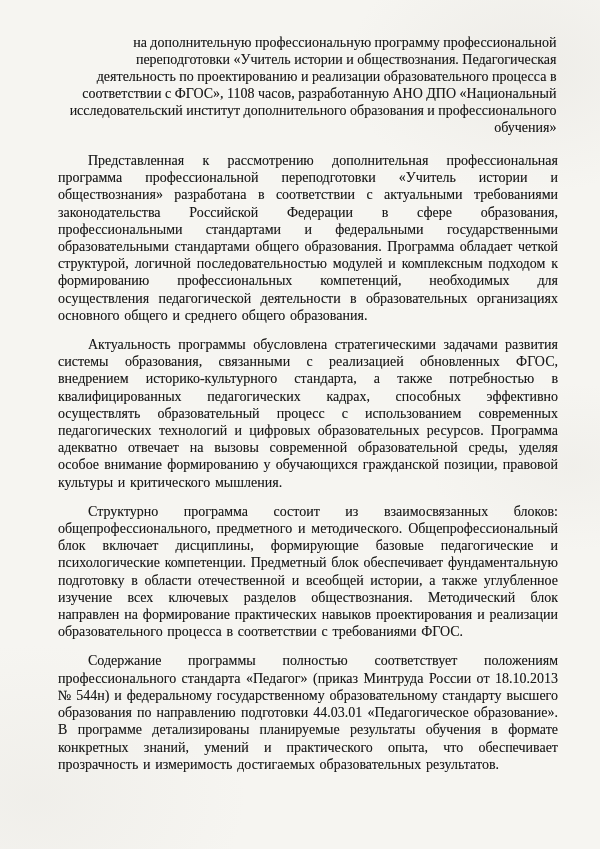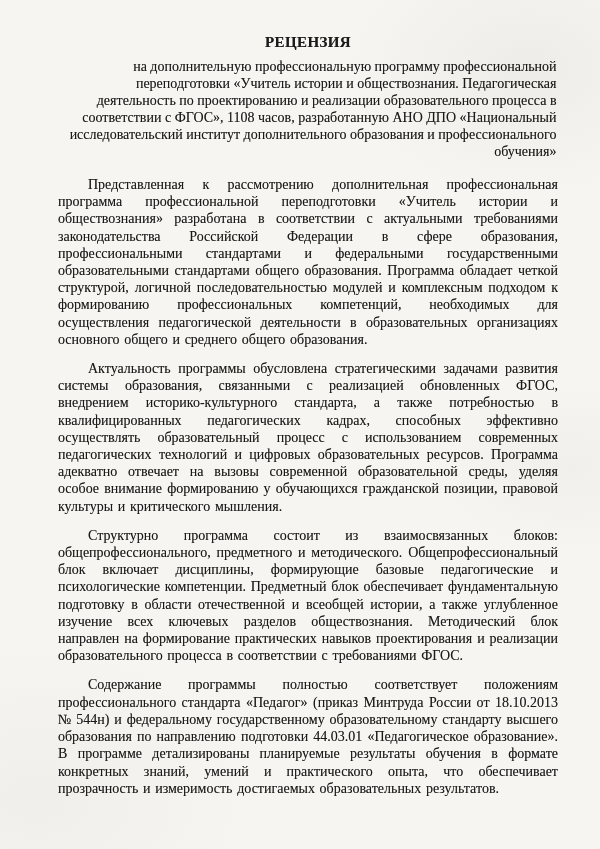--- a/index.html
+++ b/index.html
@@ -47,21 +47,20 @@
     text-align: justify;
     text-indent: 30px;
     word-spacing: 1.2px;
     text-shadow: 0 0 0.5px rgba(40,40,40,.45);
   }
 </style>
 </head>
 <body>
 
 <div class="page">
-  <h1 class="doc-title">РЕЦЕНЗИЯ</h1>
 
   <p class="doc-subtitle">на дополнительную профессиональную программу профессиональной переподготовки «Учитель истории и обществознания. Педагогическая деятельность по проектированию и реализации образовательного процесса в соответствии с ФГОС», 1108 часов, разработанную АНО ДПО «Национальный исследовательский институт дополнительного образования и профессионального обучения»</p>
 
   <div class="doc-body">
     <p>Представленная к рассмотрению дополнительная профессиональная программа профессиональной переподготовки «Учитель истории и обществознания» разработана в соответствии с актуальными требованиями законодательства Российской Федерации в сфере образования, профессиональными стандартами и федеральными государственными образовательными стандартами общего образования. Программа обладает четкой структурой, логичной последовательностью модулей и комплексным подходом к формированию профессиональных компетенций, необходимых для осуществления педагогической деятельности в образовательных организациях основного общего и среднего общего образования.</p>
     <p>Актуальность программы обусловлена стратегическими задачами развития системы образования, связанными с реализацией обновленных ФГОС, внедрением историко-культурного стандарта, а также потребностью в квалифицированных педагогических кадрах, способных эффективно осуществлять образовательный процесс с использованием современных педагогических технологий и цифровых образовательных ресурсов. Программа адекватно отвечает на вызовы современной образовательной среды, уделяя особое внимание формированию у обучающихся гражданской позиции, правовой культуры и критического мышления.</p>
     <p>Структурно программа состоит из взаимосвязанных блоков: общепрофессионального, предметного и методического. Общепрофессиональный блок включает дисциплины, формирующие базовые педагогические и психологические компетенции. Предметный блок обеспечивает фундаментальную подготовку в области отечественной и всеобщей истории, а также углубленное изучение всех ключевых разделов обществознания. Методический блок направлен на формирование практических навыков проектирования и реализации образовательного процесса в соответствии с требованиями ФГОС.</p>
     <p>Содержание программы полностью соответствует положениям профессионального стандарта «Педагог» (приказ Минтруда России от 18.10.2013 № 544н) и федеральному государственному образовательному стандарту высшего образования по направлению подготовки 44.03.01 «Педагогическое образование». В программе детализированы планируемые результаты обучения в формате конкретных знаний, умений и практического опыта, что обеспечивает прозрачность и измеримость достигаемых образовательных результатов.</p>
   </div>
 </div>

